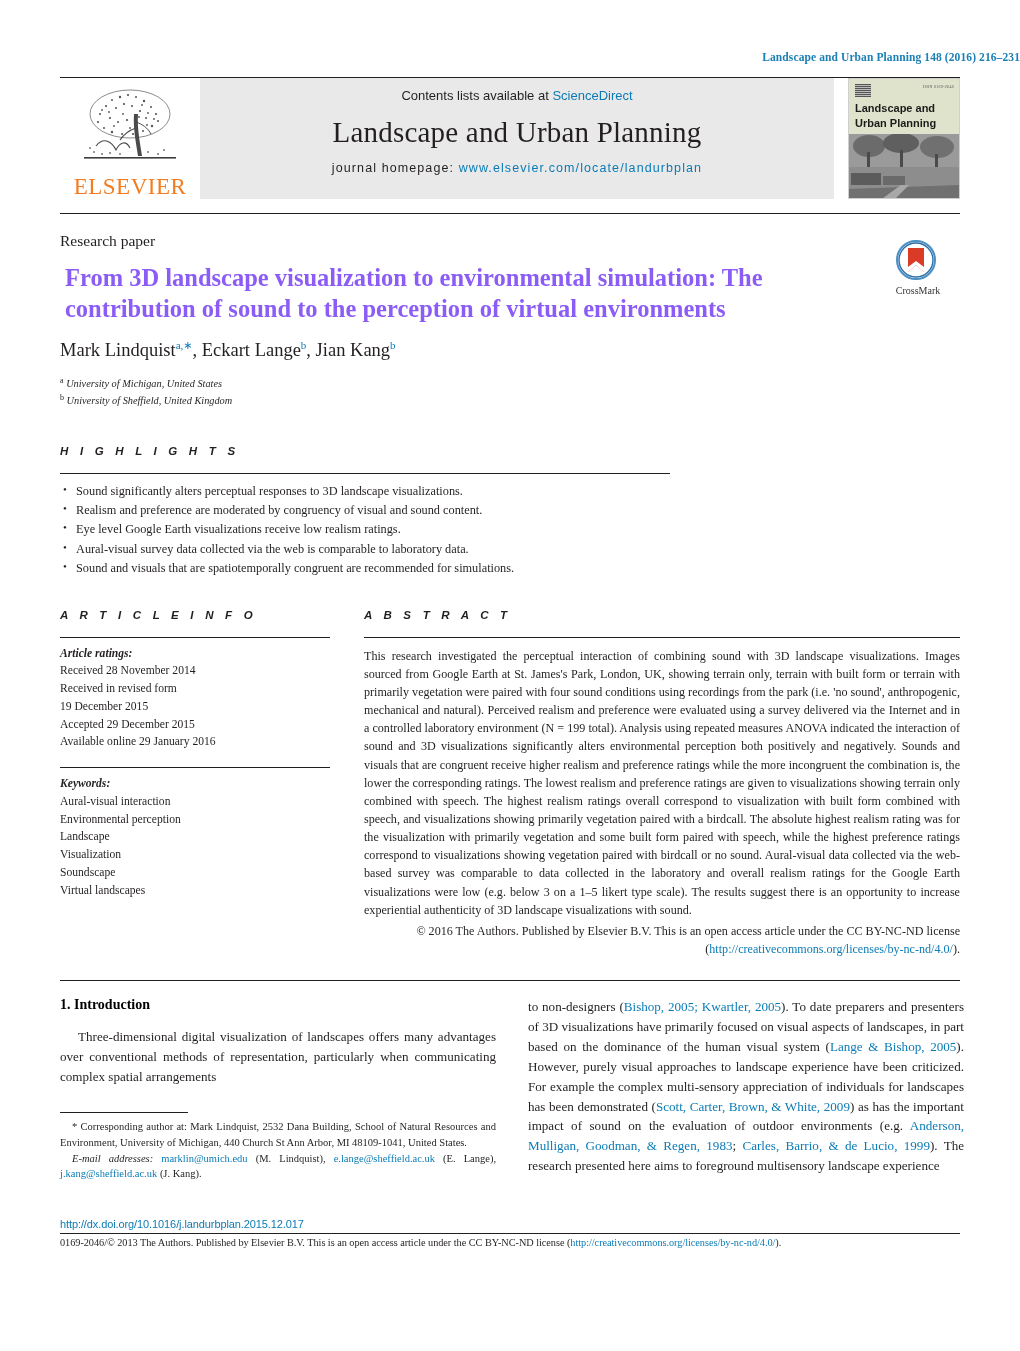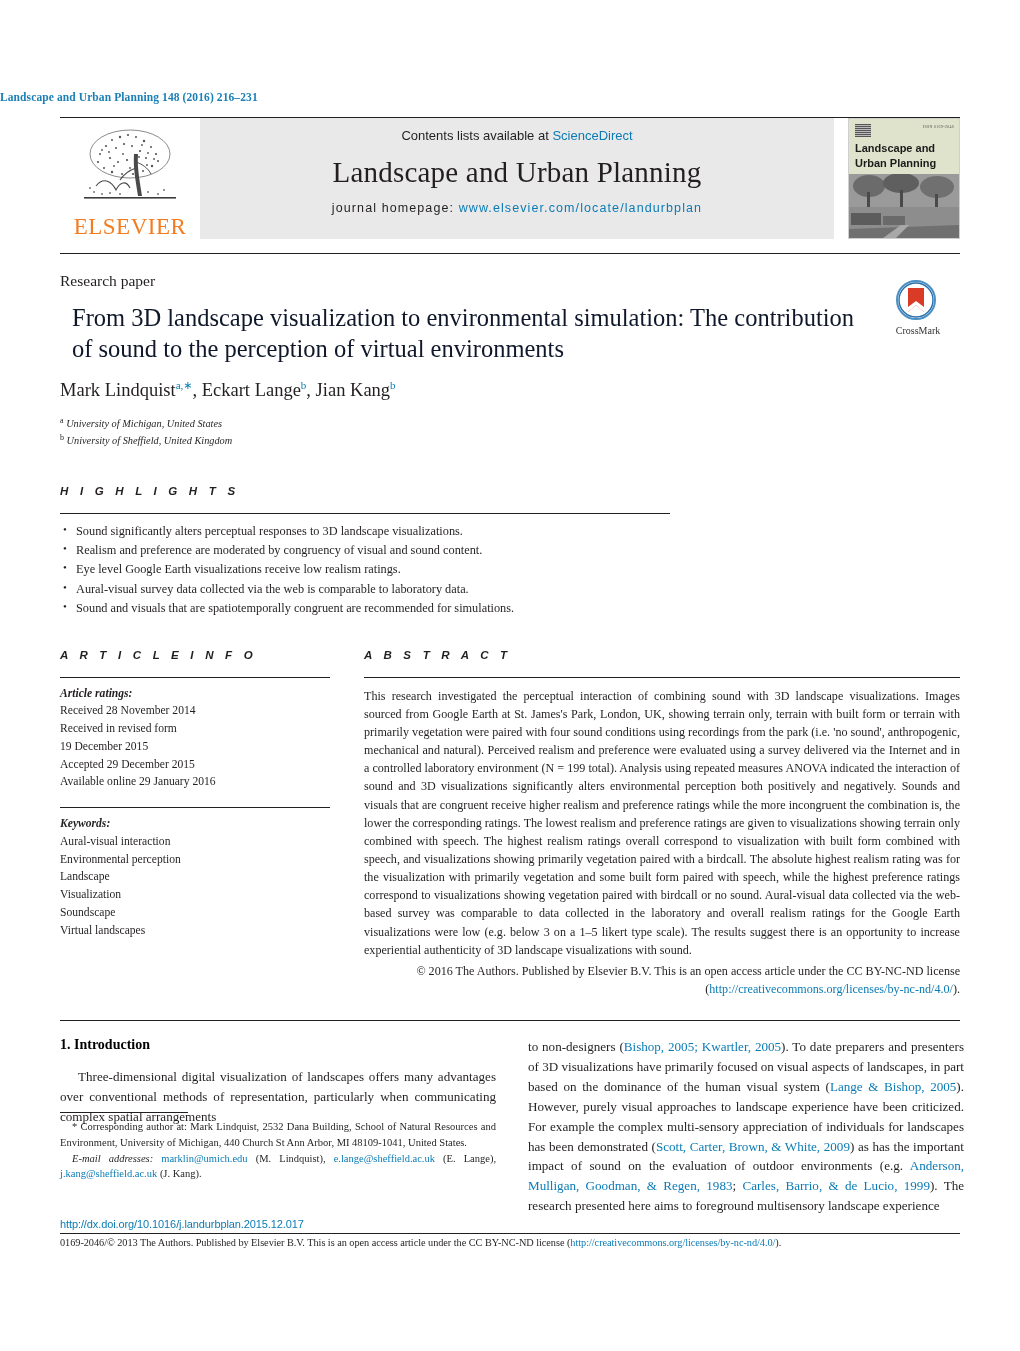--- a/index.html
+++ b/index.html
@@ -12,25 +12,25 @@
     color: #000000;
     position: relative;
     overflow: hidden;
   }
   a, .link { color: #0b7bb5; text-decoration: none; }
 
   .page { position: relative; width: 1020px; height: 1351px; padding: 0; }
 
   
   .runhead {
-    text-align: left;
+    text-align: right;
     color: #1a7fb5;
     font-size: 11.5px;
     font-weight: bold;
-    padding-top: 91px;
+    padding-top: 51px;
     letter-spacing: .1px;
   }
 
   
   .masthead {
     margin: 14px 60px 0 60px;
     border-top: 1.6px solid #231f20;
     display: flex;
     align-items: stretch;
     height: 122px;
@@ -94,24 +94,24 @@
   .cover-photo1 { height: 28%; background: linear-gradient(#b9b9b9,#8e8e8e); position:relative; overflow:hidden;}
   .cover-photo2 { height: 26%; background: linear-gradient(#a6a6a6,#6f6f6f); position:relative; overflow:hidden;}
 
   
   .titleblock { margin: 0 60px; padding-top: 10px; border-top: 1.6px solid #231f20; margin-top: 14px; position: relative; }
   .kicker { font-family:"Liberation Serif", serif; font-size: 15.5px; color:#231f20; margin: 8px 0 12px 0; }
   .title {
     font-family: "Liberation Serif", serif;
     font-size: 24.5px;
     line-height: 1.28;
-    color: #0f172a;
+    color: #8b5cf6;
     width: 800px;
-    margin: 0 0 14px 12px;
-    font-weight: normal;
+    margin: 0 0 14px 5px;
+    font-weight: bold;
   }
   .authors { font-family:"Liberation Serif", serif; font-size: 18.5px; color:#231f20; margin-bottom: 14px;}
   .authors sup { font-size: 11px; color:#0b7bb5; }
   .authors sup.star { color:#0b7bb5; }
   .affil { font-family:"Liberation Serif", serif; font-style: italic; font-size: 10.3px; color:#231f20; line-height:1.5; }
   .affil sup { font-style: normal; font-size: 8px; vertical-align: super;}
   .crossmark { position: absolute; right: 0; top: 26px; width: 88px; text-align:center; }
   .crossmark .cm-label { font-family:"Liberation Serif", serif; font-size: 10px; color:#333; }
 
   

